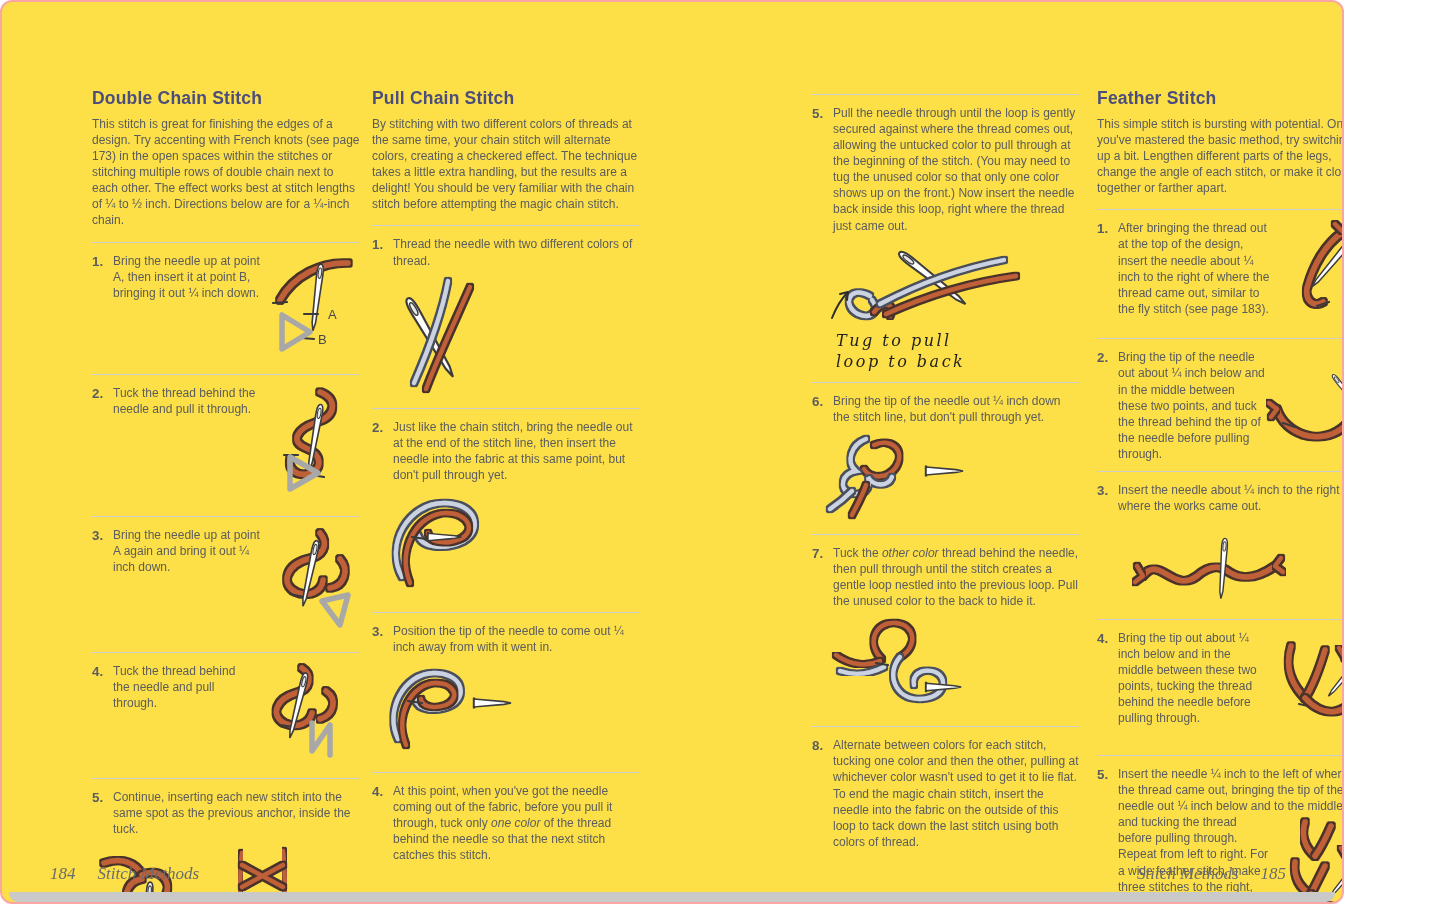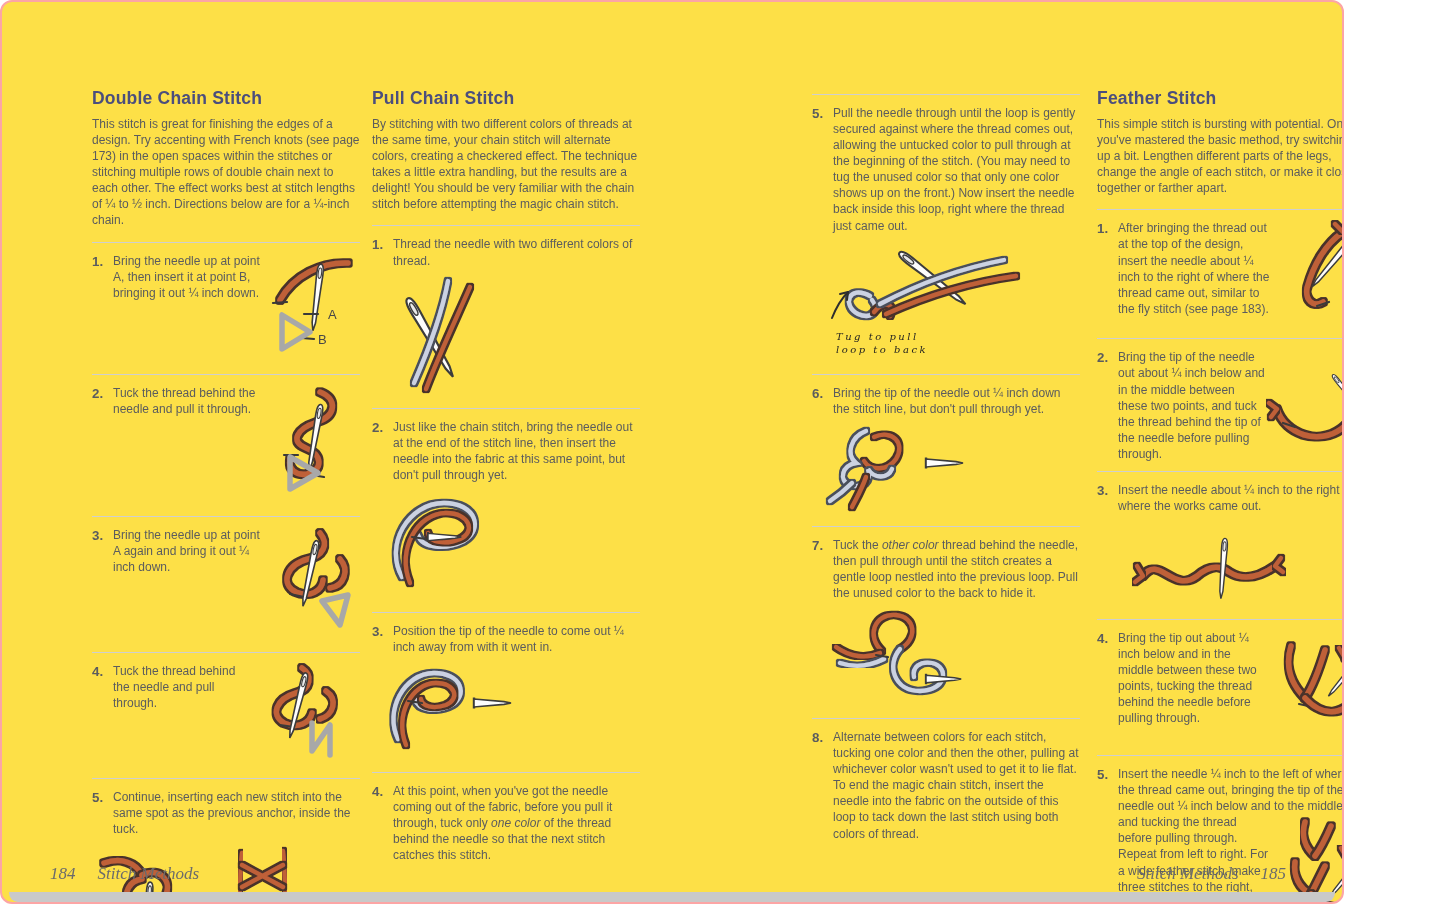--- a/index.html
+++ b/index.html
@@ -37,22 +37,22 @@
   svg .tb { fill:none; stroke:#cbd2e2; stroke-width:5.5; stroke-linecap:round; filter:url(#olb); }
   svg .thin { stroke-width:4.3; }
   svg .ndl { fill:#fdfdfd; stroke:#3c3c3c; stroke-width:1.6; }
   svg .tick { stroke:#3a3a3a; stroke-width:2.2; stroke-linecap:round; }
   svg .tri { fill:none; stroke:#a8a8a8; stroke-width:5.5; stroke-linejoin:round; stroke-linecap:round; }
   svg .arrow { fill:none; stroke:#2e2e2e; stroke-width:2; stroke-linecap:round; }
   svg .lbl { font-family:"Liberation Sans", sans-serif; font-size:13px; fill:#474747; }
 
   .illus-wrap { position:relative; }
   .hand-note {
-    font-family:"DejaVu Serif", serif; font-style:italic; font-size:10px; color:#1f1f1f;
-    letter-spacing:2.5px; line-height:1.35; margin:2px 0 8px 14px;
+    font-family:"DejaVu Serif", serif; font-style:italic; font-size:16px; color:#1f1f1f;
+    letter-spacing:2.5px; line-height:1.35; margin:2px 0 0 14px;
   }
 
   .footer { position:absolute; bottom:18px; font-family:"Liberation Serif", serif; font-style:italic; font-size:17px; color:#6b6b6b; }
   #footer-left { left:48px; }
   #footer-right { right:56px; }
   .footer .gap { display:inline-block; width:22px; }
 </style>
 </head>
 <body>
 

